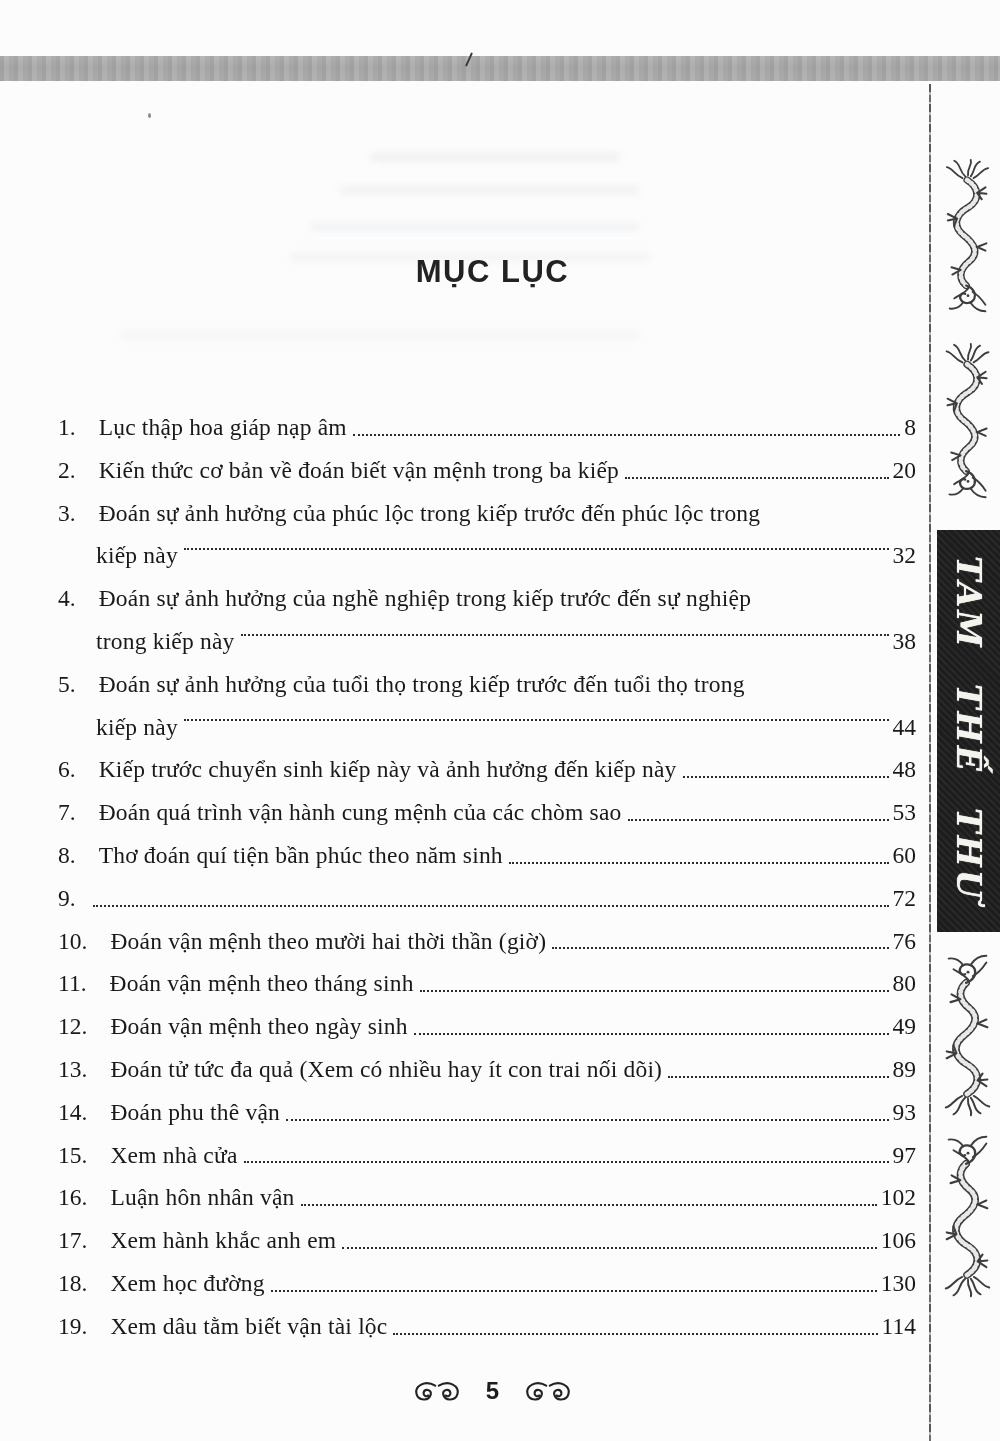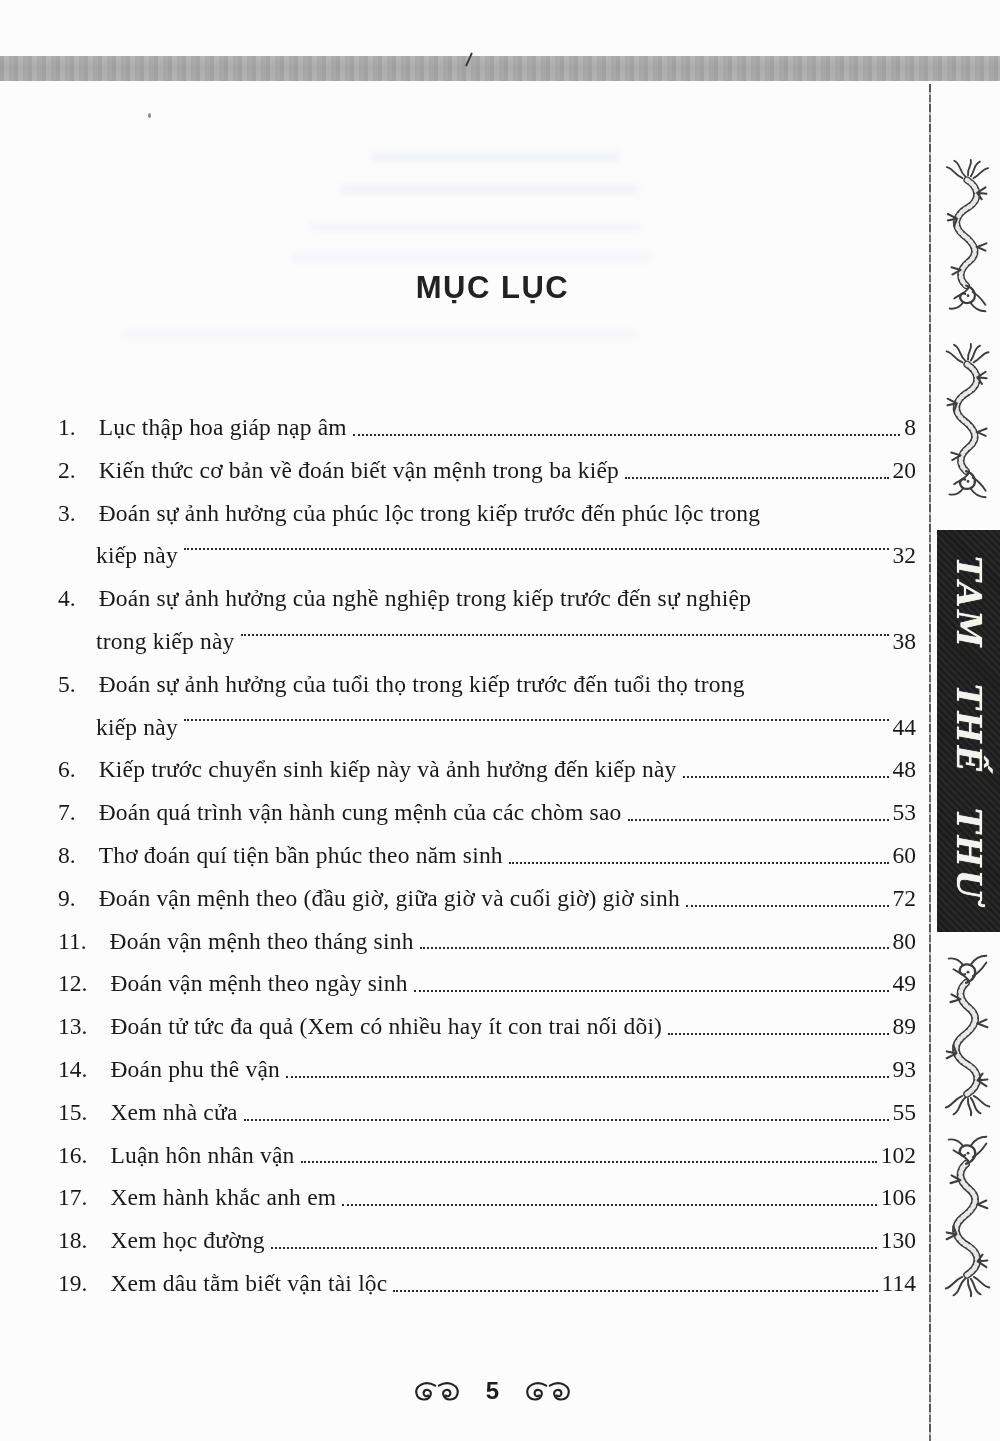--- a/index.html
+++ b/index.html
@@ -26,21 +26,21 @@
   }
   .ghost{position:absolute;background:#9aa0a8;filter:blur(3px);border-radius:4px;}
   .g1{left:370px;top:152px;width:250px;height:10px;opacity:.10;}
   .g2{left:340px;top:185px;width:300px;height:10px;opacity:.09;}
   .g3{left:310px;top:222px;width:330px;height:10px;opacity:.08;}
   .g4{left:290px;top:252px;width:360px;height:10px;opacity:.07;}
   .g5{left:120px;top:330px;width:520px;height:10px;opacity:.06;}
 
   
   .title{
-    position:absolute;left:0;top:270px;width:985px;margin:0;
+    position:absolute;left:0;top:254px;width:985px;margin:0;
     text-align:center;
     font-family:"Liberation Sans", sans-serif;
     font-weight:bold;font-size:31px;letter-spacing:1.5px;
     color:#222;
   }
 
   
   .toc{
     position:absolute;left:58px;top:406px;width:858px;margin:0;padding:0;
     list-style:none;
@@ -208,23 +208,30 @@
     <div class="toc-line">
       <span class="toc-num">8.</span>
       <span class="toc-text">Thơ đoán quí tiện bần phúc theo năm sinh</span>
       <span class="toc-leader"></span>
       <span class="toc-page">60</span>
     </div>
   </li>
       <li class="toc-entry">
     <div class="toc-line">
       <span class="toc-num">9.</span>
-      <span class="toc-text">Đoán vận mệnh theo (đầu giờ, giữa giờ và cuối giờ) giờ sinh</span>
       <span class="toc-leader"></span>
       <span class="toc-page">72</span>
+    </div>
+  </li>
+      <li class="toc-entry">
+    <div class="toc-line">
+      <span class="toc-num">10.</span>
+      <span class="toc-text">Đoán vận mệnh theo mười hai thời thần (giờ)</span>
+      <span class="toc-leader"></span>
+      <span class="toc-page">76</span>
     </div>
   </li>
       <li class="toc-entry">
     <div class="toc-line">
       <span class="toc-num">11.</span>
       <span class="toc-text">Đoán vận mệnh theo tháng sinh</span>
       <span class="toc-leader"></span>
       <span class="toc-page">80</span>
     </div>
   </li>
@@ -250,21 +257,21 @@
       <span class="toc-text">Đoán phu thê vận</span>
       <span class="toc-leader"></span>
       <span class="toc-page">93</span>
     </div>
   </li>
       <li class="toc-entry">
     <div class="toc-line">
       <span class="toc-num">15.</span>
       <span class="toc-text">Xem nhà cửa</span>
       <span class="toc-leader"></span>
-      <span class="toc-page">55</span>
+      <span class="toc-page">97</span>
     </div>
   </li>
       <li class="toc-entry">
     <div class="toc-line">
       <span class="toc-num">16.</span>
       <span class="toc-text">Luận hôn nhân vận</span>
       <span class="toc-leader"></span>
       <span class="toc-page">102</span>
     </div>
   </li>

